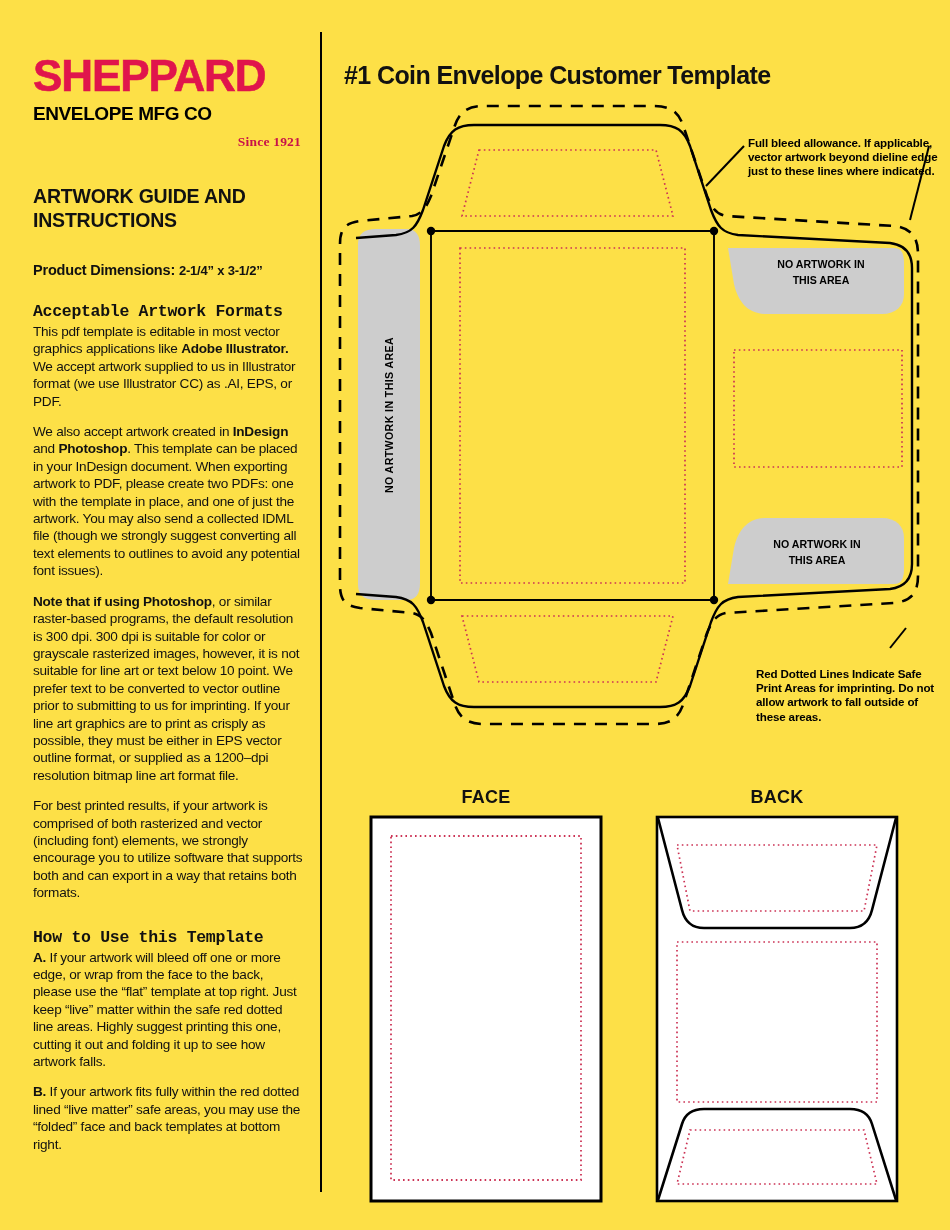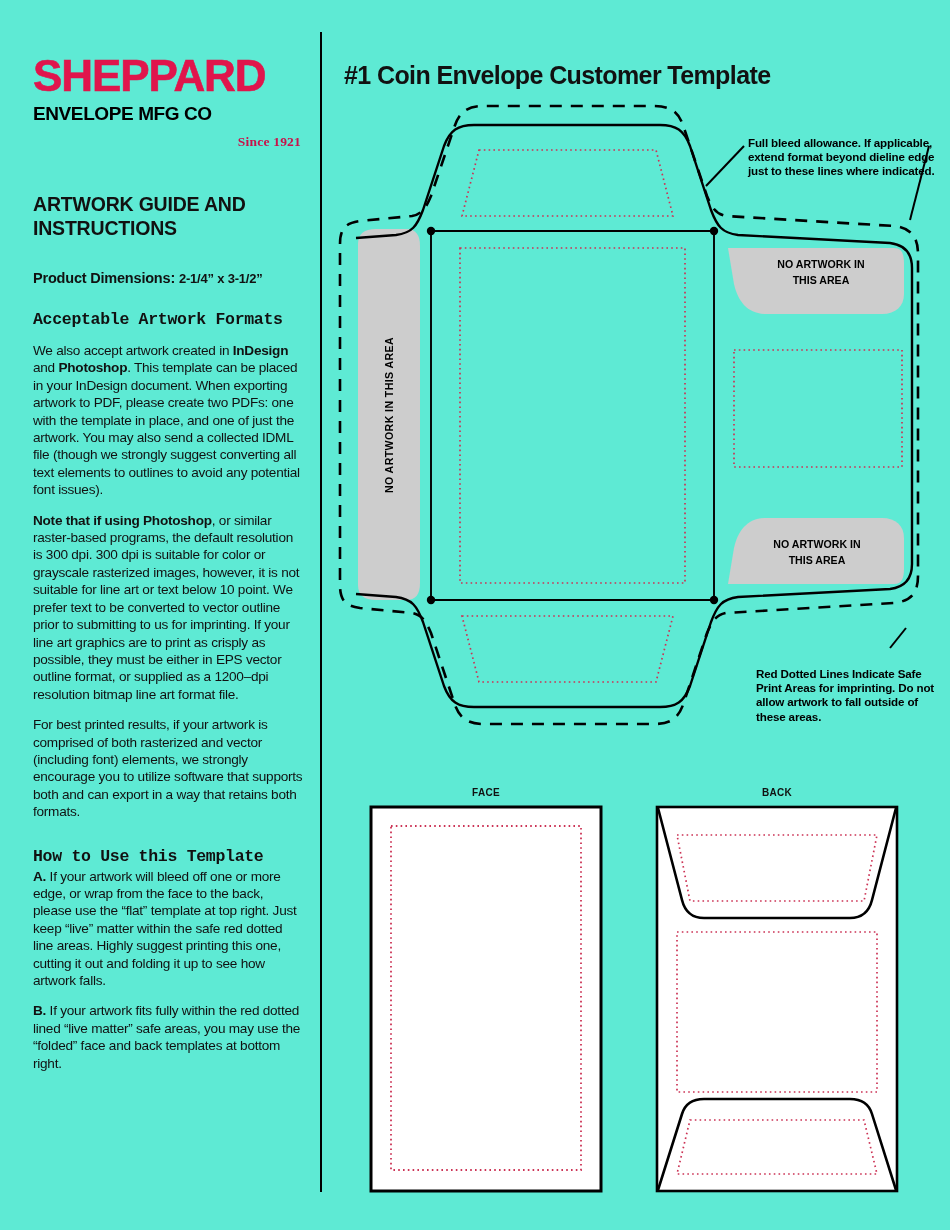--- a/index.html
+++ b/index.html
@@ -8,21 +8,21 @@
     height: 1230px;
     background: #ffffff;
     font-family: "Liberation Sans", sans-serif;
     color: #111111;
     overflow: hidden;
   }
   #page {
     position: relative;
     width: 950px;
     height: 1230px;
-    background: #5eead4;
+    background: #fde047;
   }
 
   
   #left-col {
     position: absolute;
     left: 33px;
     top: 55px;
     width: 272px;
     height: 1135px;
   }
@@ -64,21 +64,21 @@
     font-size: 13.5px;
     color: #c8124a;
     letter-spacing: 0.2px;
   }
 
   h1.section-title {
     font-size: 19.5px;
     font-weight: bold;
     line-height: 24px;
     letter-spacing: -0.2px;
-    margin-top: 39px;
+    margin-top: 31px;
   }
 
   .prod-dim {
     margin-top: 30px;
     font-size: 14.5px;
     font-weight: bold;
     letter-spacing: -0.2px;
   }
   .prod-dim .val { font-size: 13px; }
 
@@ -123,21 +123,21 @@
     font-size: 11.6px;
     font-weight: bold;
     line-height: 14.2px;
     letter-spacing: -0.15px;
     color: #000;
   }
   #callout-bleed { left: 414px; top: 76px; width: 196px; }
   #callout-red   { left: 394px; top: 607px; width: 190px; margin-left: 28px; }
 
   .diagram-label {
-    font-size: 10px;
+    font-size: 18px;
     font-weight: bold;
     letter-spacing: 0.3px;
     text-align: center;
   }
 
   svg { display: block; overflow: visible; }
   .noart-txt {
     font-family: "Liberation Sans", sans-serif;
     font-size: 10.6px;
     font-weight: bold;
@@ -166,41 +166,42 @@
 
     <h1 class="section-title">ARTWORK GUIDE AND INSTRUCTIONS</h1>
 
     <div class="prod-dim">
       <span>Product Dimensions:</span>
       <span class="val">2-1/4” x 3-1/2”</span>
     </div>
 
     <h2 class="sub-head">Acceptable Artwork Formats</h2>
 
+    <p class="body first"><span>This pdf template is editable in most vector graphics applications like </span><b>Adobe Illustrator.</b><span> We accept artwork supplied to us in Illustrator format (we use Illustrator CC) as .AI, EPS, or PDF.</span></p>
 
     <p class="body"><span>We also accept artwork created in </span><b>InDesign</b><span> and </span><b>Photoshop</b><span>. This template can be placed in your InDesign document. When exporting artwork to PDF, please create two PDFs: one with the template in place, and one of just the artwork. You may also send a collected IDML file (though we strongly suggest converting all text elements to outlines to avoid any potential font issues).</span></p>
 
     <p class="body"><b>Note that if using Photoshop</b><span>, or similar raster-based programs, the default resolution is 300 dpi. 300 dpi is suitable for color or grayscale rasterized images, however, it is not suitable for line art or text below 10 point. We prefer text to be converted to vector outline prior to submitting to us for imprinting. If your line art graphics are to print as crisply as possible, they must be either in EPS vector outline format, or supplied as a 1200–dpi resolution bitmap line art format file.</span></p>
 
     <p class="body">For best printed results, if your artwork is comprised of both rasterized and vector (including font) elements, we strongly encourage you to utilize software that supports both and can export in a way that retains both formats.</p>
 
     <h2 class="sub-head tight">How to Use this Template</h2>
 
     <p class="body first"><b>A.</b><span> If your artwork will bleed off one or more edge, or wrap from the face to the back, please use the “flat” template at top right. Just keep “live” matter within the safe red dotted line areas. Highly suggest printing this one, cutting it out and folding it up to see how artwork falls.</span></p>
 
     <p class="body"><b>B.</b><span> If your artwork fits fully within the red dotted lined “live matter” safe areas, you may use the “folded” face and back templates at bottom right.</span></p>
   </div>
 
   <div id="divider"></div>
 
   <div id="right-col">
 
     <div id="main-title">#1 Coin Envelope Customer Template</div>
 
-    <div class="callout" id="callout-bleed">Full bleed allowance. If applicable, extend format beyond dieline edge just to these lines where indicated.</div>
+    <div class="callout" id="callout-bleed">Full bleed allowance. If applicable, vector artwork beyond dieline edge just to these lines where indicated.</div>
     <div class="callout" id="callout-red">Red Dotted Lines Indicate Safe Print Areas for imprinting. Do not allow artwork to fall outside of these areas.</div>
 
     <svg id="flat-diagram" width="610" height="660" viewBox="0 0 610 660" style="position:absolute; left:0px; top:28px;">
 
       <path fill="none" stroke="#000" stroke-width="2.6" stroke-dasharray="12,9" stroke-linejoin="round" d="M 6,156
                C 6,140 12,135 26,133
                L 78,128
                C 88,126 92,120 97,108
                L 120,40
                C 125,24 133,18 150,18

